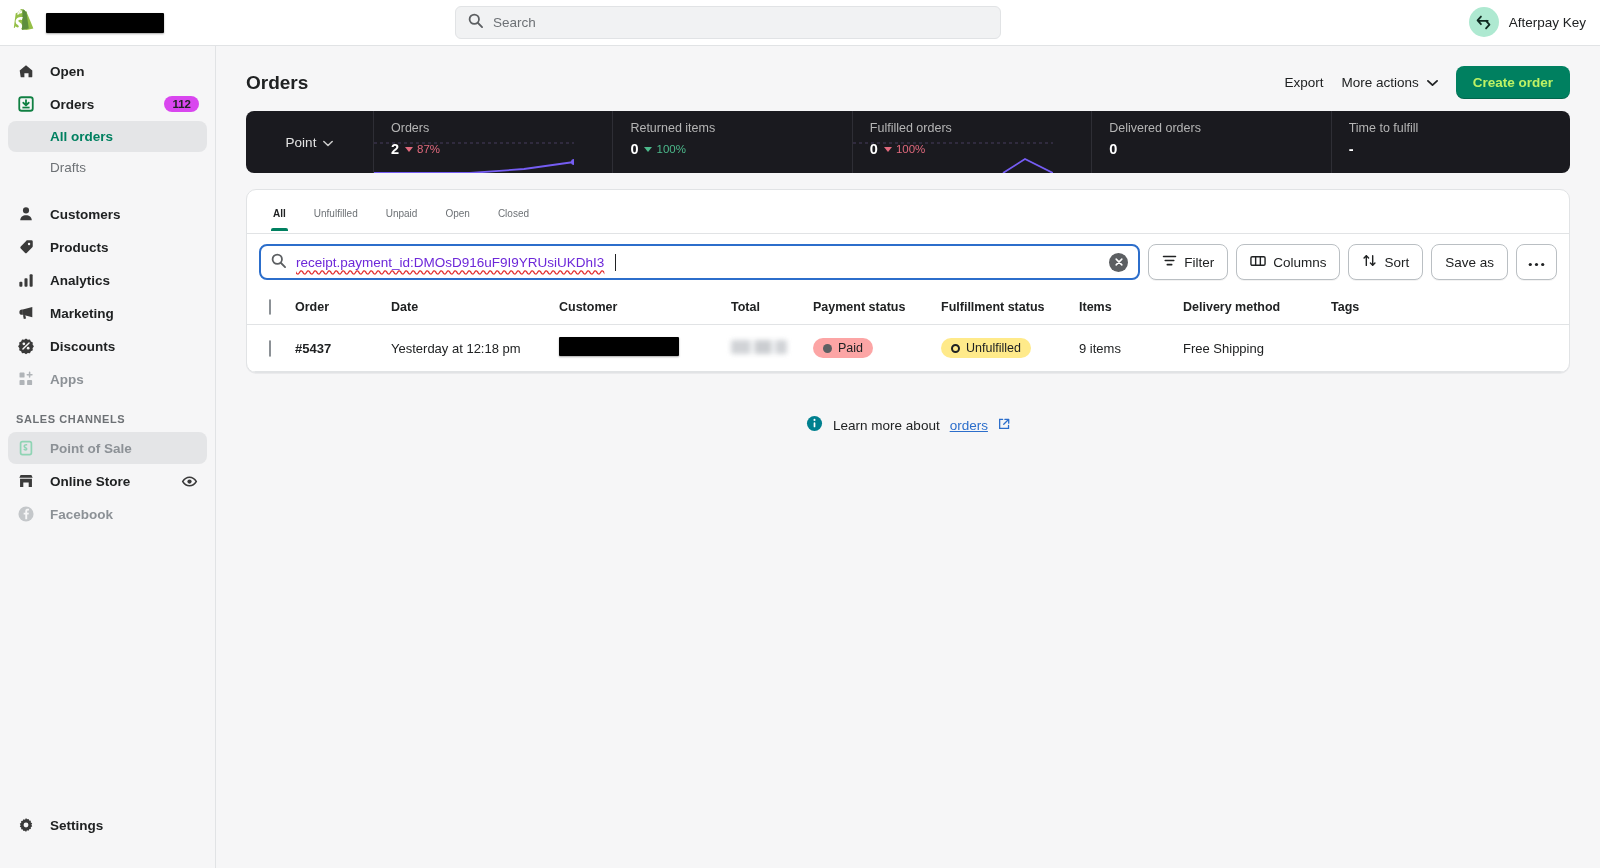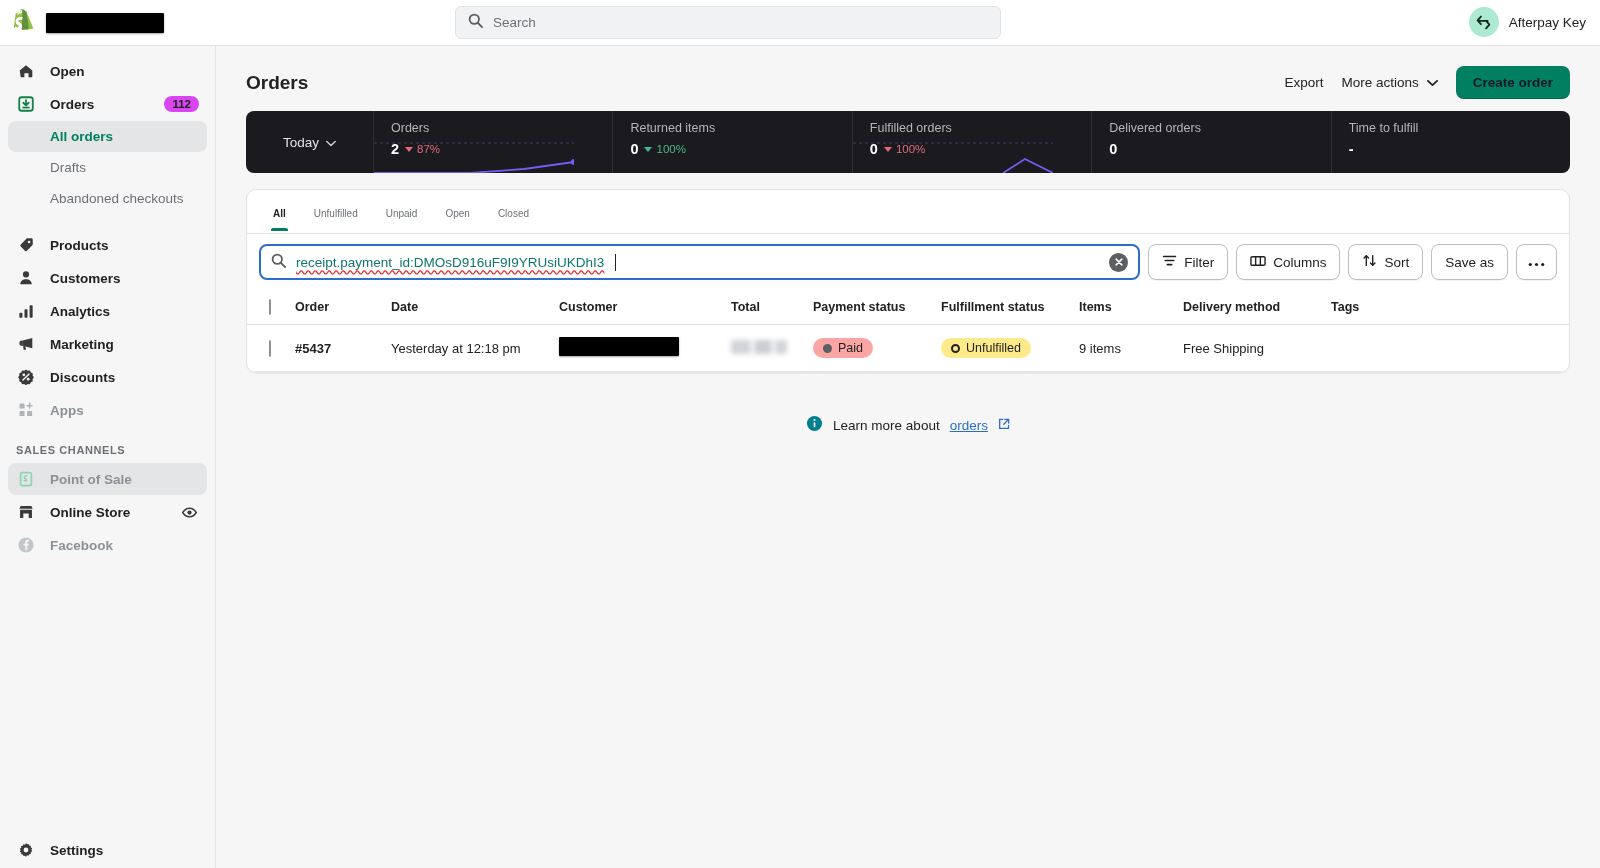--- a/index.html
+++ b/index.html
@@ -78,34 +78,34 @@
     cursor: pointer;
   }
   .sub-item.active { background: #e4e5e7; color: #008060; font-weight: 600; }
   .nav-gap { height: 14px; }
   .section-label {
     font-size: 11px; font-weight: 700; letter-spacing: .6px;
     color: #6d7175; padding: 6px 16px 6px 16px; margin-top: 12px;
   }
   .nav-item.selected-channel { background: #e4e5e7; }
   .eye-ico { margin-left: auto; }
-  .settings-row { position: absolute; bottom: 1px; left: 0; right: 0; }
+  .settings-row { position: absolute; bottom: 26px; left: 0; right: 0; }
 
   
   .main { flex: 1; overflow: hidden; position: relative; }
   .page-head {
     display: flex; align-items: center;
     padding: 20px 30px 12px 30px;
   }
   .page-title { font-size: 19px; font-weight: 600; }
   .head-actions { margin-left: auto; display: flex; align-items: center; gap: 18px; }
   .plain-btn { font-size: 13.5px; color: #202223; cursor: pointer; background: none; border: none; font-family: inherit; }
   .more-actions { display: flex; align-items: center; gap: 8px; cursor: pointer; font-size: 13.5px; }
   .primary-btn {
-    background: #008060; color: #0f172a;
+    background: #008060; color: #bef264;
     border: none; border-radius: 8px;
     padding: 9px 17px; font-size: 13.5px; font-weight: 600;
     cursor: pointer; font-family: inherit;
     box-shadow: inset 0 -1px 0 rgba(0,0,0,.2);
   }
 
   
   .metrics {
     margin: 0 30px; height: 62px;
     background: #1a1a1f; border-radius: 8px;
@@ -156,21 +156,21 @@
   }
   .filter-row { display: flex; align-items: center; gap: 8px; padding: 10px 12px; }
   .search-box {
     flex: 1; height: 36px;
     border: 2px solid #2c6ecb; border-radius: 8px;
     display: flex; align-items: center; gap: 10px;
     padding: 0 10px; background: #fff;
     position: relative;
   }
   .search-text {
-    font-size: 13.5px; color: #0f766e;
+    font-size: 13.5px; color: #6d28d9;
     text-decoration: underline wavy #e32c2c;
     text-underline-offset: 3px;
     white-space: nowrap;
   }
   .caret { width: 1px; height: 17px; background: #202223; margin-left: 1px; }
   .clear-btn {
     margin-left: auto; width: 19px; height: 19px; border-radius: 50%;
     background: #5c5f62; display: flex; align-items: center; justify-content: center;
     cursor: pointer;
   }
@@ -288,44 +288,41 @@
       <span>Orders</span>
       <span class="nav-badge">112</span>
     </div>
 
     <div class="sub-item active">
       <span>All orders</span>
     </div>
     <div class="sub-item">
       <span>Drafts</span>
     </div>
-    <div class="sub-item">
-      <span>Abandoned checkouts</span>
-    </div>
 
     <div class="nav-gap"></div>
+
+    <div class="nav-item">
+      <span class="ico">
+        <svg width="18" height="18" viewBox="0 0 20 20">
+            <circle cx="10" cy="6" r="3.4" fill="#3a3a3a"></circle>
+            <path d="M3.6 17c0-3.6 2.9-5.6 6.4-5.6s6.4 2 6.4 5.6z" fill="#3a3a3a"></path>
+          </svg>
+      </span>
+      <span>Customers</span>
+    </div>
 
     <div class="nav-item">
       <span class="ico">
         <svg width="18" height="18" viewBox="0 0 20 20">
             <path d="M10.8 2.5H16a1.5 1.5 0 0 1 1.5 1.5v5.2a1.6 1.6 0 0 1-.47 1.13l-6 6a1.6 1.6 0 0 1-2.26 0l-4.6-4.6a1.6 1.6 0 0 1 0-2.26l6-6A1.6 1.6 0 0 1 10.8 2.5z" fill="#3a3a3a"></path>
             <circle cx="13.4" cy="6.6" r="1.35" fill="#f6f6f7"></circle>
           </svg>
       </span>
       <span>Products</span>
-    </div>
-
-    <div class="nav-item">
-      <span class="ico">
-        <svg width="18" height="18" viewBox="0 0 20 20">
-            <circle cx="10" cy="6" r="3.4" fill="#3a3a3a"></circle>
-            <path d="M3.6 17c0-3.6 2.9-5.6 6.4-5.6s6.4 2 6.4 5.6z" fill="#3a3a3a"></path>
-          </svg>
-      </span>
-      <span>Customers</span>
     </div>
 
     <div class="nav-item">
       <span class="ico">
         <svg width="18" height="18" viewBox="0 0 20 20">
             <rect x="2.6" y="12" width="3.4" height="5.4" rx="1" fill="#3a3a3a"></rect>
             <rect x="8.3" y="8" width="3.4" height="9.4" rx="1" fill="#3a3a3a"></rect>
             <rect x="14" y="3.6" width="3.4" height="13.8" rx="1" fill="#3a3a3a"></rect>
           </svg>
       </span>
@@ -431,21 +428,21 @@
                 <path d="M1 1.6L6 6.4 11 1.6" fill="none" stroke="#202223" stroke-width="1.9" stroke-linecap="round" stroke-linejoin="round"></path>
               </svg>
           </span>
         </div>
         <button class="primary-btn">Create order</button>
       </div>
     </div>
 
     <div class="metrics">
       <div class="metric-today">
-        <span>Today</span>
+        <span>Point</span>
         <span>
           <svg width="10" height="7" viewBox="0 0 12 8">
               <path d="M1 1.6L6 6.4 11 1.6" fill="none" stroke="#c9c9c9" stroke-width="1.9" stroke-linecap="round" stroke-linejoin="round"></path>
             </svg>
         </span>
       </div>
 
       <div class="metric">
         <svg class="spark" viewBox="0 0 200 44" preserveAspectRatio="none">
           <path d="M0 14 L200 14" stroke="#4a4063" stroke-width="1" stroke-dasharray="3 3" fill="none"></path>

